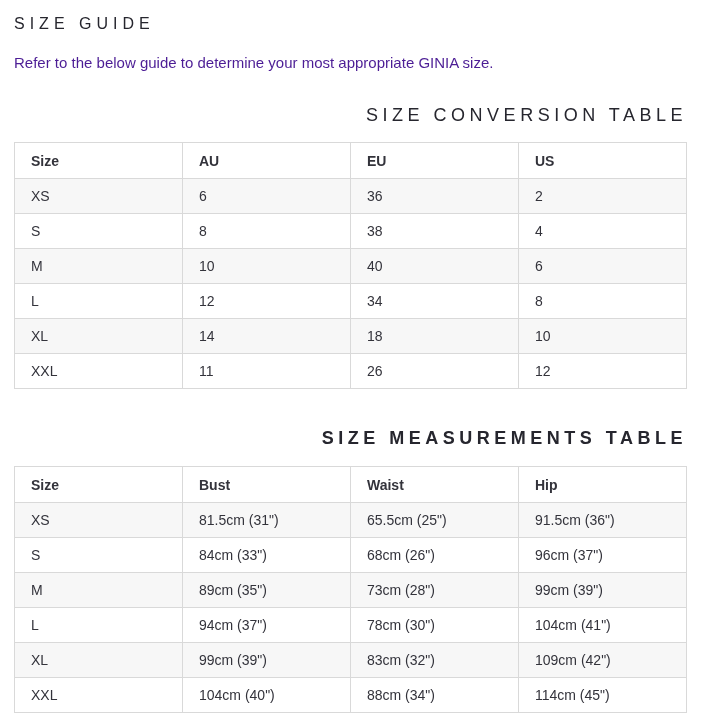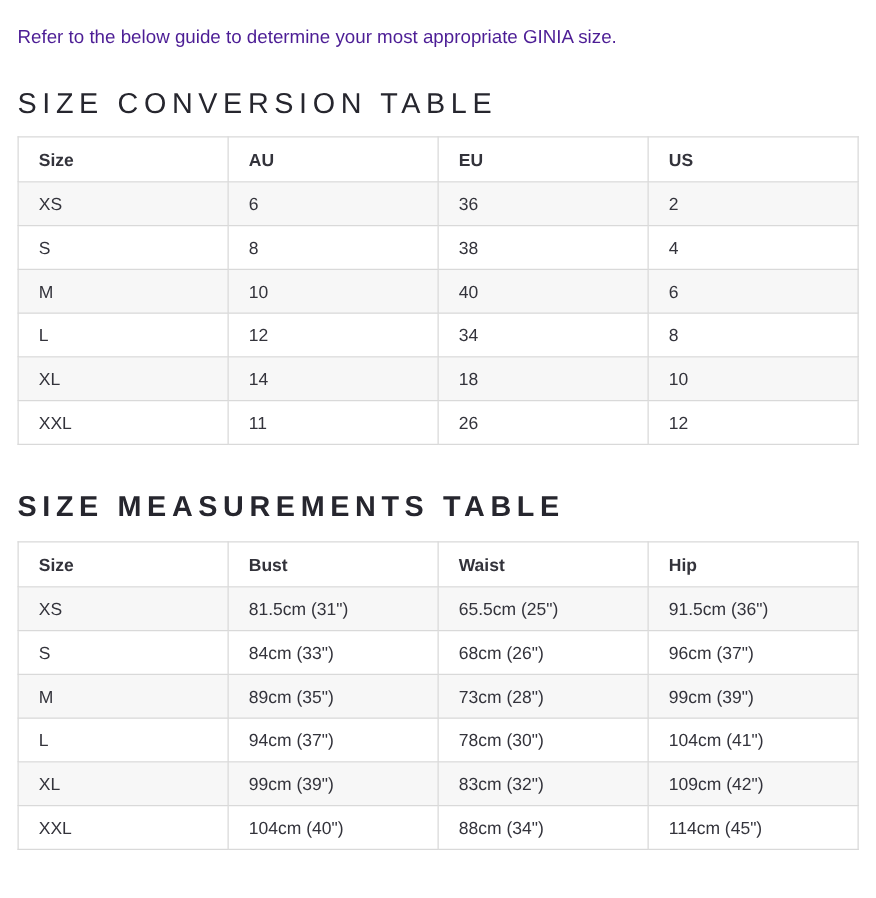--- a/index.html
+++ b/index.html
@@ -27,25 +27,26 @@
     line-height: 19px;
   }
   .intro {
     margin: 19px 0 0 0;
     font-size: 15px;
     line-height: 21px;
     color: #4c1d95;
   }
   .section-title {
     margin: 0;
-    font-size: 23px;
+    font-size: 18px;
     font-weight: 400;
     letter-spacing: 4.5px;
     color: #26262e;
     line-height: 21px;
+    text-align: right;
   }
   .section-title.conversion { margin-top: 32px; }
   .section-title.measurements { margin-top: 39px; font-weight: bold; }
   table {
     width: 100%;
     border-collapse: collapse;
     table-layout: fixed;
     font-size: 14px;
     color: #33333b;
   }
@@ -63,20 +64,21 @@
     padding-top: 9px;
   }
   tbody tr:nth-child(odd) td { background: #f7f7f7; }
   tbody tr:nth-child(even) td { background: #ffffff; }
 </style>
 </head>
 <body>
 
 <div class="page">
 
+  <h1 class="page-title">SIZE GUIDE</h1>
 
   <p class="intro">Refer to the below guide to determine your most appropriate GINIA size.</p>
 
   <h2 class="section-title conversion">SIZE CONVERSION TABLE</h2>
 
   <table class="conversion">
     <thead>
       <tr>
         <th>Size</th>
         <th>AU</th>

